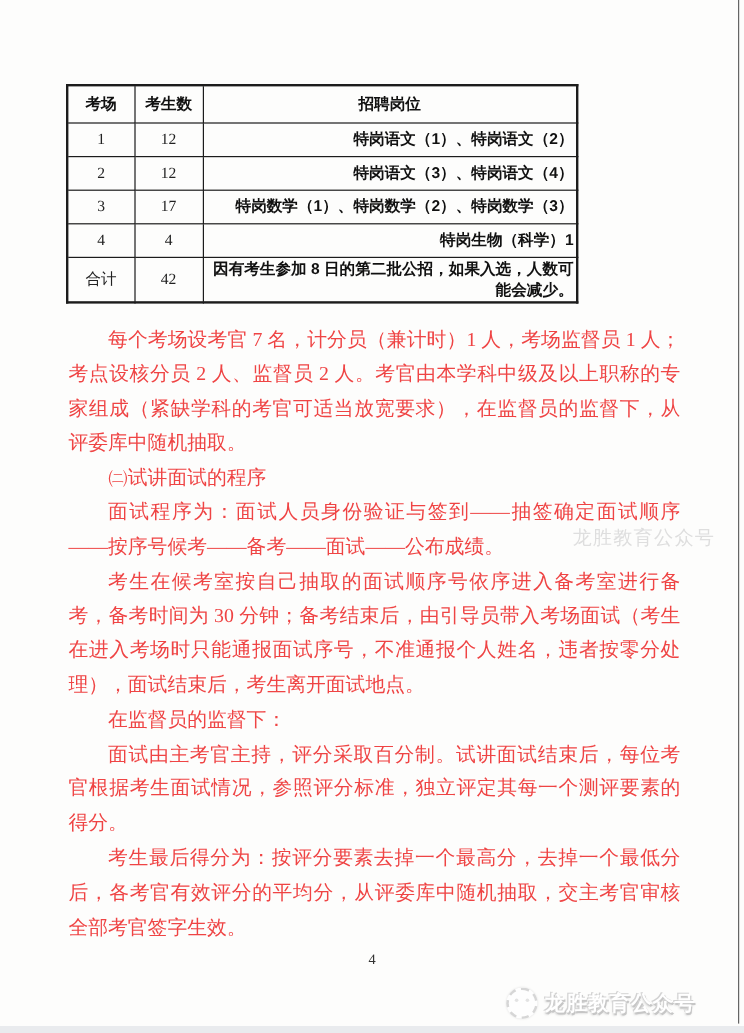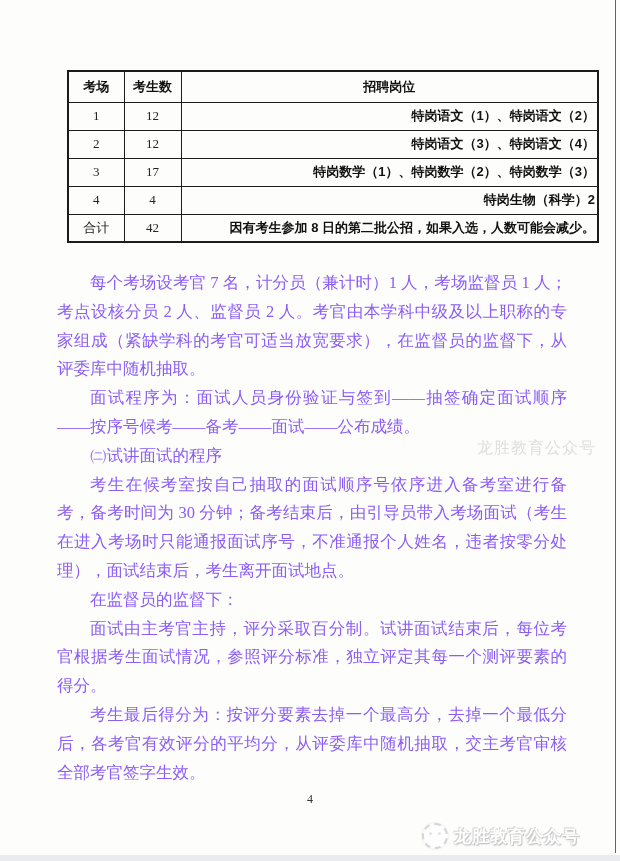--- a/index.html
+++ b/index.html
@@ -8,33 +8,33 @@
     background:#fdfdfc;
     font-family:"Liberation Serif","DejaVu Serif",serif;
   }
   .page{position:absolute;inset:0;}
 
   
   .right-edge-line{position:absolute;left:615px;top:0;width:1px;height:853px;background:#4a4a4a;opacity:.85;}
   .bottom-strip{position:absolute;left:0;bottom:0;width:620px;height:6px;background:#e9ebee;}
 
   
-  .table-wrap{position:absolute;left:67px;top:70px;width:532px;}
+  .table-wrap{position:absolute;left:55px;top:70px;width:427px;}
   table{border-collapse:collapse;width:100%;table-layout:fixed;border:2px solid #1c1c1c;}
   th,td{border:1.5px solid #1c1c1c;text-align:center;vertical-align:middle;padding:0 2px;overflow:hidden;}
   thead tr{height:31px;}
   tbody tr{height:28px;}
   th{font-family:"Liberation Sans","DejaVu Sans",sans-serif;font-weight:bold;font-size:13px;color:#111;}
   .num-cell{font-family:"Liberation Serif","DejaVu Serif",serif;font-size:13px;color:#222;font-weight:normal;}
   .pos-cell{font-family:"Liberation Sans","DejaVu Sans",sans-serif;font-weight:bold;font-size:13px;color:#111;text-align:right;}
 
   
   .body-text{
     position:absolute;left:57px;top:269px;width:510px;
-    font-size:16.5px;line-height:28.8px;color:#8b5cf6;
+    font-size:16.5px;line-height:28.8px;color:#ef4444;
     text-align:justify;z-index:2;
   }
   .body-text p{margin:0;text-indent:2em;}
 
   
   .page-num{position:absolute;top:792px;left:0;width:620px;text-align:center;
     font-size:12px;color:#333;z-index:2;}
 
   
   .mid-watermark{position:absolute;top:438px;right:24px;z-index:1;
@@ -84,37 +84,37 @@
           <td class="pos-cell">特岗语文（3）、特岗语文（4）</td>
         </tr>
         <tr>
           <td class="num-cell">3</td>
           <td class="num-cell">17</td>
           <td class="pos-cell">特岗数学（1）、特岗数学（2）、特岗数学（3）</td>
         </tr>
         <tr>
           <td class="num-cell">4</td>
           <td class="num-cell">4</td>
-          <td class="pos-cell">特岗生物（科学）2</td>
+          <td class="pos-cell">特岗生物（科学）1</td>
         </tr>
         <tr>
           <td class="num-cell">合计</td>
           <td class="num-cell">42</td>
           <td class="pos-cell">因有考生参加 8 日的第二批公招，如果入选，人数可能会减少。</td>
         </tr>
       </tbody>
     </table>
   </div>
 
   <div class="mid-watermark">龙胜教育公众号</div>
 
   <div class="body-text">
     <p>每个考场设考官 7 名，计分员（兼计时）1 人，考场监督员 1 人；考点设核分员 2 人、监督员 2 人。考官由本学科中级及以上职称的专家组成（紧缺学科的考官可适当放宽要求），在监督员的监督下，从评委库中随机抽取。</p>
+    <p>㈡试讲面试的程序</p>
     <p>面试程序为：面试人员身份验证与签到——抽签确定面试顺序——按序号候考——备考——面试——公布成绩。</p>
-    <p>㈡试讲面试的程序</p>
     <p>考生在候考室按自己抽取的面试顺序号依序进入备考室进行备考，备考时间为 30 分钟；备考结束后，由引导员带入考场面试（考生在进入考场时只能通报面试序号，不准通报个人姓名，违者按零分处理），面试结束后，考生离开面试地点。</p>
     <p>在监督员的监督下：</p>
     <p>面试由主考官主持，评分采取百分制。试讲面试结束后，每位考官根据考生面试情况，参照评分标准，独立评定其每一个测评要素的得分。</p>
     <p>考生最后得分为：按评分要素去掉一个最高分，去掉一个最低分后，各考官有效评分的平均分，从评委库中随机抽取，交主考官审核全部考官签字生效。</p>
   </div>
 
   <div class="page-num">4</div>
 
   <div class="watermark">
     <span class="wm-icon"></span>

